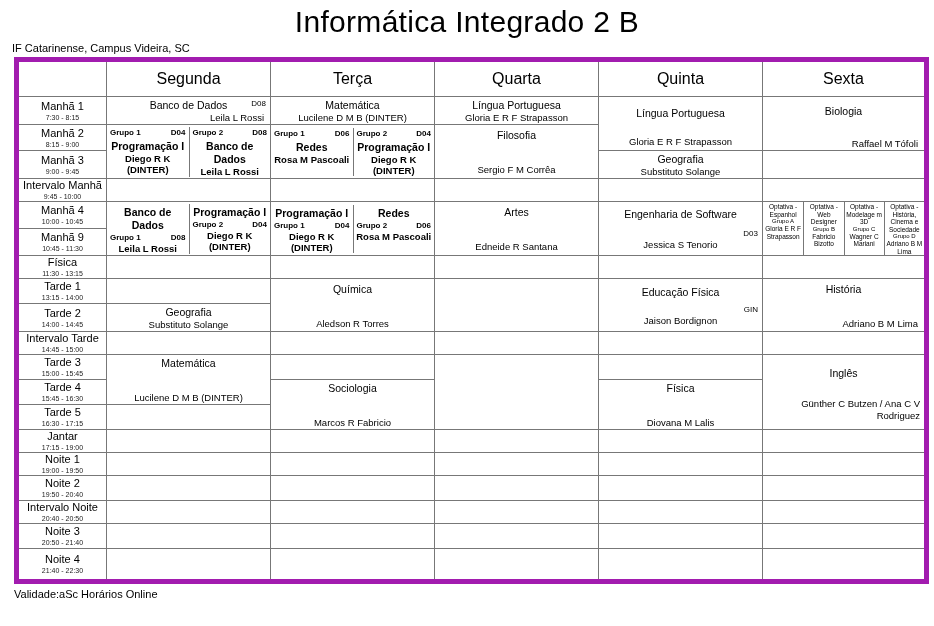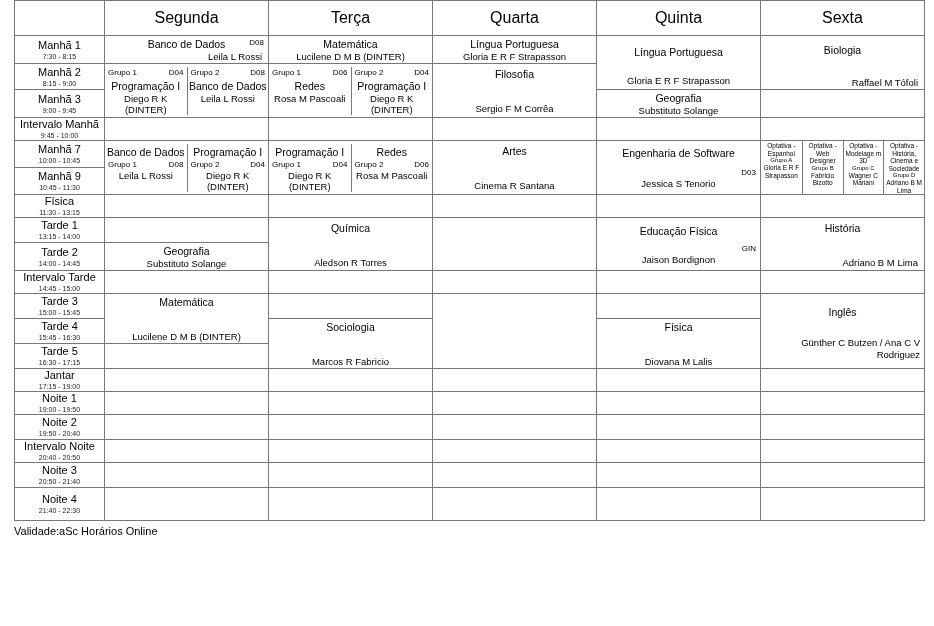--- a/index.html
+++ b/index.html
@@ -24,21 +24,21 @@
     font-size:11px;
     margin-left:12px;
     margin-bottom:3px;
   }
 
   table.sched{
     border-collapse:collapse;
     table-layout:fixed;
     width:910px;
     margin-left:14px;
-    border:1px solid #a21caf;
+    border:5px solid #a21caf;
   }
   table.sched td, table.sched th{
     border:1px solid #777;
     vertical-align:middle;
     padding:0;
   }
   .daycell{
     text-align:center;
     font-size:16px;
     font-weight:normal;
@@ -99,20 +99,21 @@
     text-align:right;
     padding-right:4px;
     line-height:10px;
   }
 
   
   .split{
     display:flex;
     width:100%;
     height:100%;
+    font-weight:bold;
   }
   .half{
     flex:1 1 50%;
     position:relative;
     box-sizing:border-box;
   }
   .half + .half{border-left:1px solid #777;}
   .ghead{
     display:flex;
     justify-content:space-between;
@@ -154,20 +155,22 @@
     width:910px;
     display:flex;
     font-size:11px;
   }
 </style>
 </head>
 <body>
 
 <div class="page">
 
+  <div class="title">Informática Integrado 2 B</div>
+  <div class="subtitle">IF Catarinense, Campus Videira, SC</div>
 
   <table class="sched">
     <colgroup>
       <col style="width:90px">
       <col style="width:164px">
       <col style="width:164px">
       <col style="width:164px">
       <col style="width:164px">
       <col style="width:164px">
     </colgroup>
@@ -296,21 +299,21 @@
         </td>
         <td></td>
         <td></td>
         <td></td>
         <td></td>
         <td></td>
       </tr>
 
       <tr style="height:25px">
         <td class="periodcell">
-          <div class="pname">Manhã 7</div>
+          <div class="pname">Manhã 4</div>
           <div class="ptime">10:00 - 10:45</div>
         </td>
         <td class="lesson" rowspan="2">
           <div class="split">
             <div class="half">
               <div class="gsubj">Banco de Dados</div>
               <div class="ghead">
                 <span>Grupo 1</span>
                 <span>D08</span>
               </div>
@@ -342,21 +345,21 @@
                 <span>Grupo 2</span>
                 <span>D06</span>
               </div>
               <div class="gteach">Rosa M Pascoali</div>
             </div>
           </div>
         </td>
         <td class="lesson" rowspan="2">
           <div class="lc">
             <span class="subj">Artes</span>
-            <span class="teach" style="padding-top:22px">Cinema R Santana</span>
+            <span class="teach" style="padding-top:22px">Edneide R Santana</span>
           </div>
         </td>
         <td class="lesson" rowspan="2">
           <div class="lc">
             <span class="subj">Engenharia de Software</span>
             <div class="roomline" style="padding-top:8px">D03</div>
             <span class="teach">Jessica S Tenorio</span>
           </div>
         </td>
         <td class="lesson" rowspan="2">

